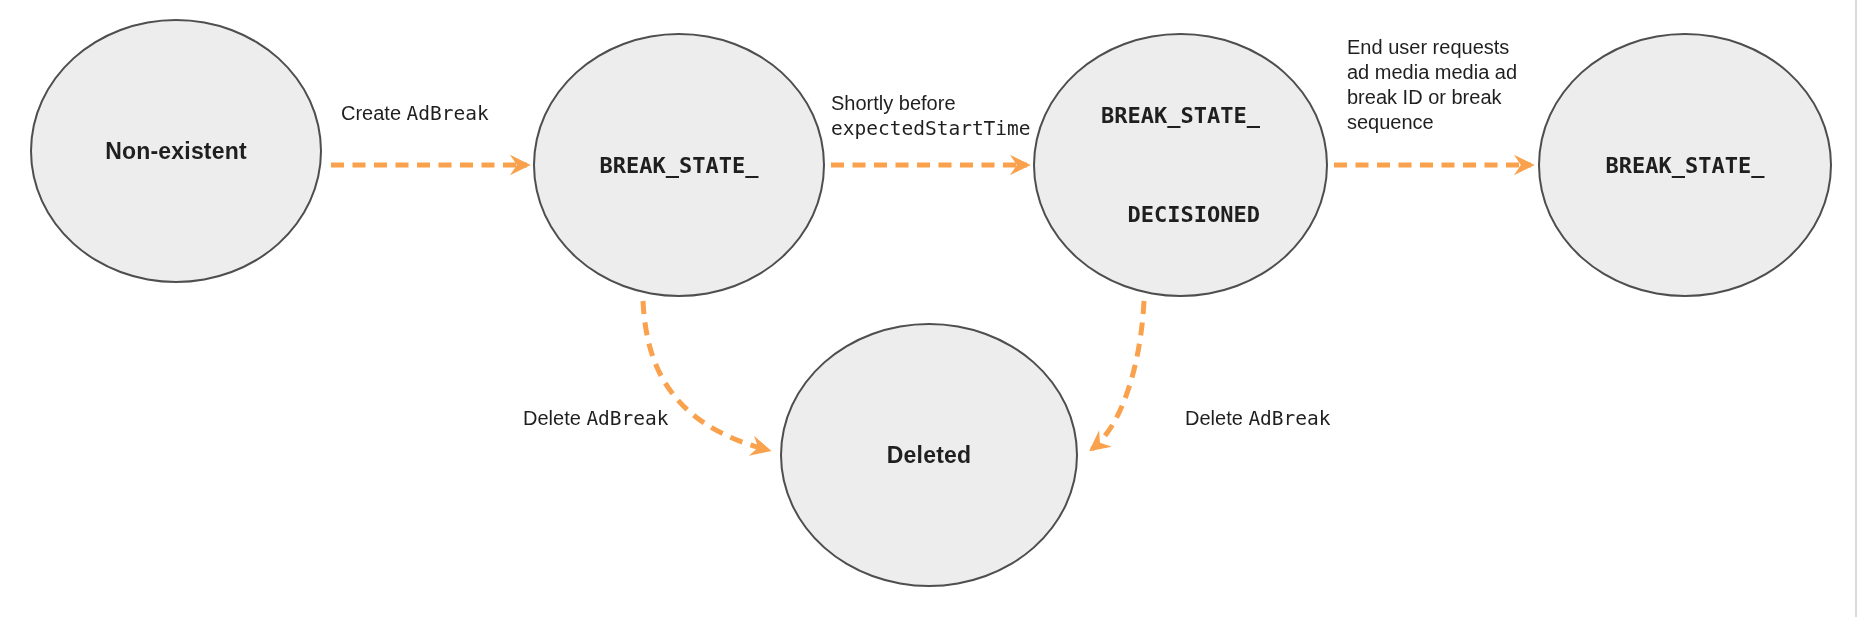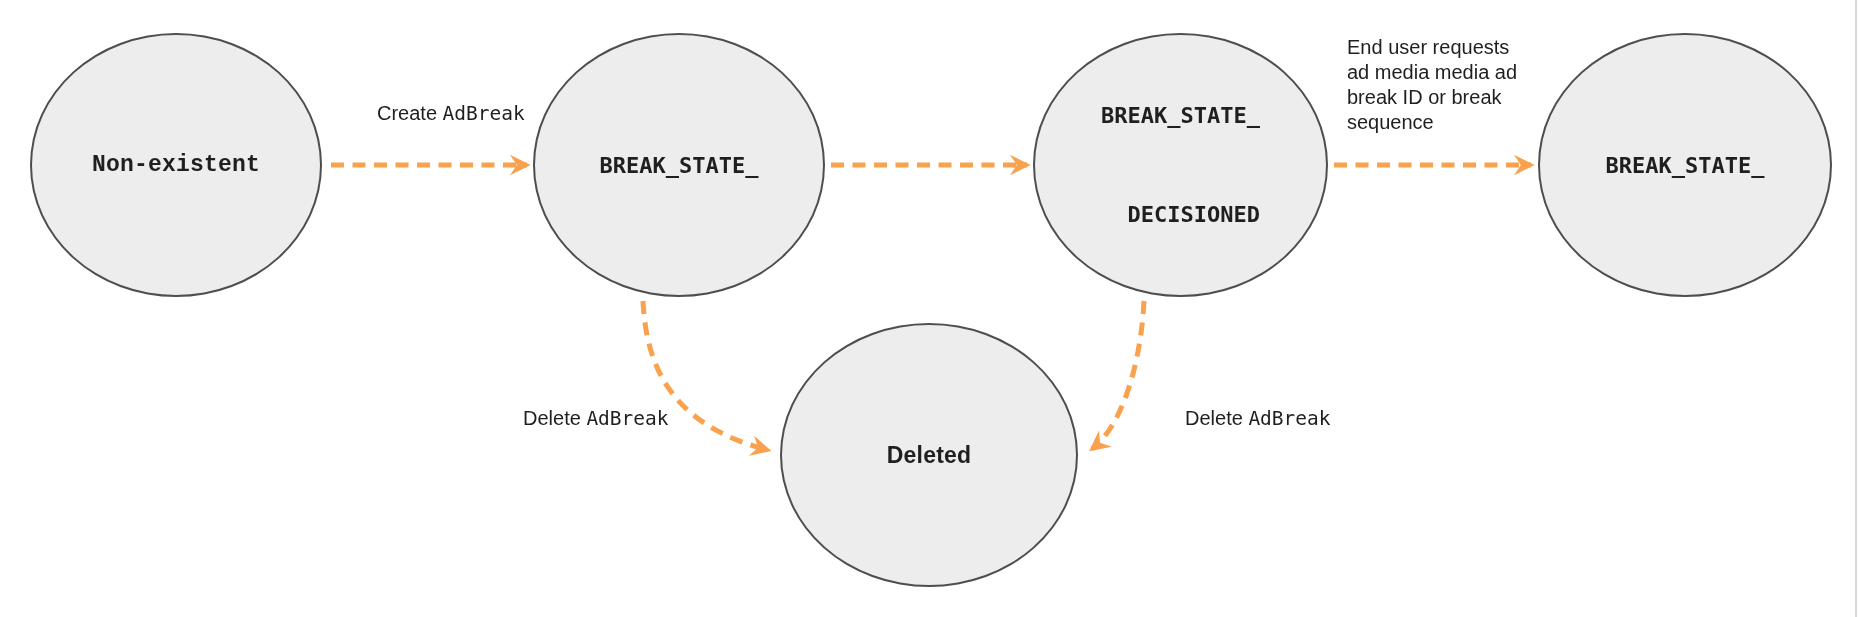--- a/index.html
+++ b/index.html
@@ -77,21 +77,21 @@
         <path class="ah" d="M0.6,0.6 L11.4,6 L0.6,11.4 L4.2,6 Z"></path>
       </marker>
     </defs>
     <path class="arrow" marker-end="url(#ah)" d="M331,165 H527"></path>
     <path class="arrow" marker-end="url(#ah)" d="M831,165 H1027"></path>
     <path class="arrow" marker-end="url(#ah)" d="M1334,165 H1531"></path>
     <path class="arrow" marker-end="url(#ah)" d="M643,301 C646,360 666,424 768,450"></path>
     <path class="arrow" marker-end="url(#ah)" d="M1144,301 C1141,360 1124,424 1092,449"></path>
   </svg>
 
-  <div class="state" style="left:30px;top:33px;width:292px;height:264px;font-family:Liberation Mono, monospace;">
+  <div class="state" style="left:30px;top:19px;width:292px;height:264px;">
     <div class="state-label-plain">Non-existent</div>
   </div>
 
   <div class="state" style="left:533px;top:33px;width:292px;height:264px;">
     <div class="state-label-code">
       <div>BREAK_STATE_</div>
     </div>
   </div>
 
   <div class="state" style="left:1033px;top:33px;width:295px;height:264px;">
@@ -104,22 +104,26 @@
   <div class="state" style="left:1538px;top:33px;width:294px;height:264px;">
     <div class="state-label-code">
       <div>BREAK_STATE_</div>
     </div>
   </div>
 
   <div class="state" style="left:780px;top:323px;width:298px;height:264px;">
     <div class="state-label-plain">Deleted</div>
   </div>
 
-  <div class="tlabel" style="left:341px;top:101px;margin-left:36px;"><span>Create </span><span class="code">AdBreak</span></div>
+  <div class="tlabel" style="left:341px;top:101px;"><span>Create </span><span class="code">AdBreak</span></div>
 
+  <div class="tlabel" style="left:831px;top:91px;">
+    <div>Shortly before</div>
+    <div class="code">expectedStartTime</div>
+  </div>
 
   <div class="tlabel" style="left:1347px;top:35px;">
     <div>End user requests</div>
     <div>ad media media ad</div>
     <div>break ID or break</div>
     <div>sequence</div>
   </div>
 
   <div class="tlabel" style="left:523px;top:406px;"><span>Delete </span><span class="code">AdBreak</span></div>
 

